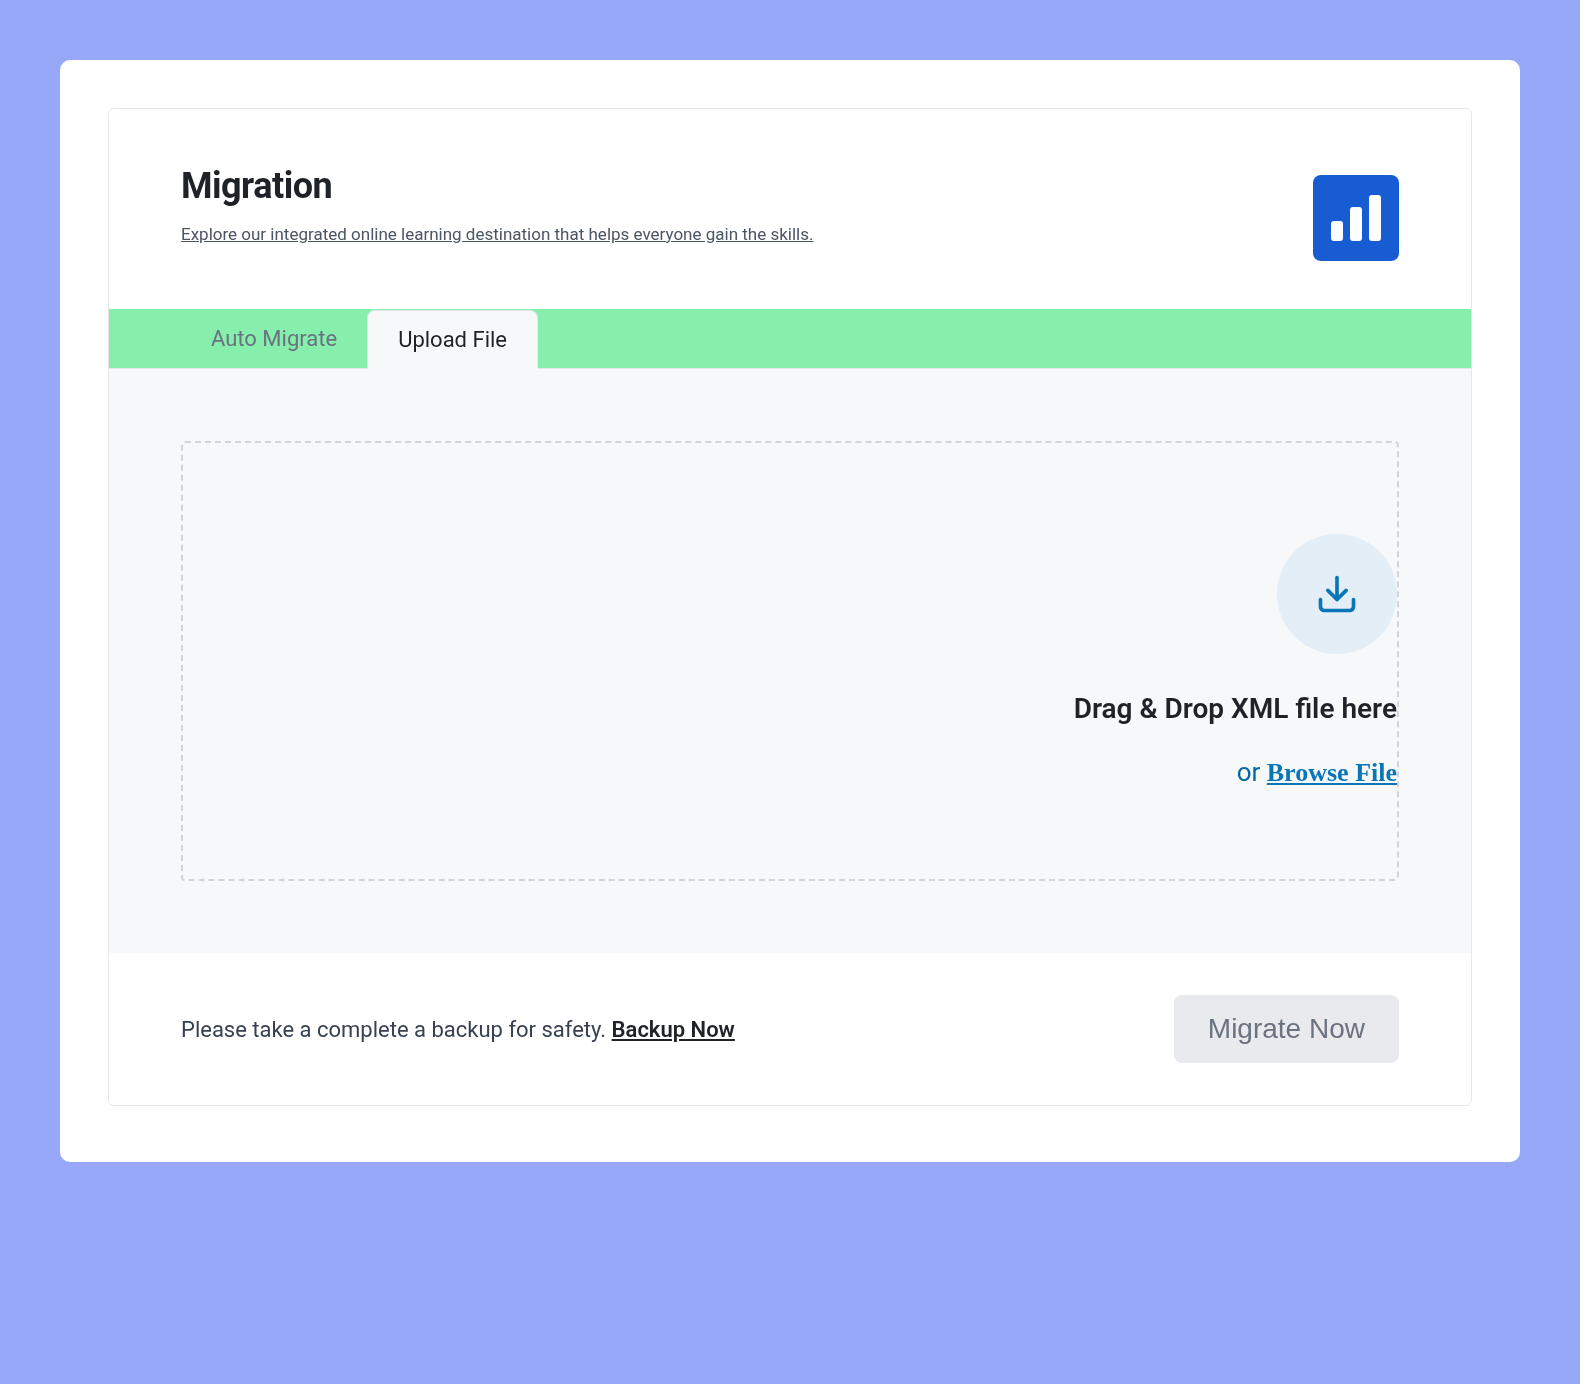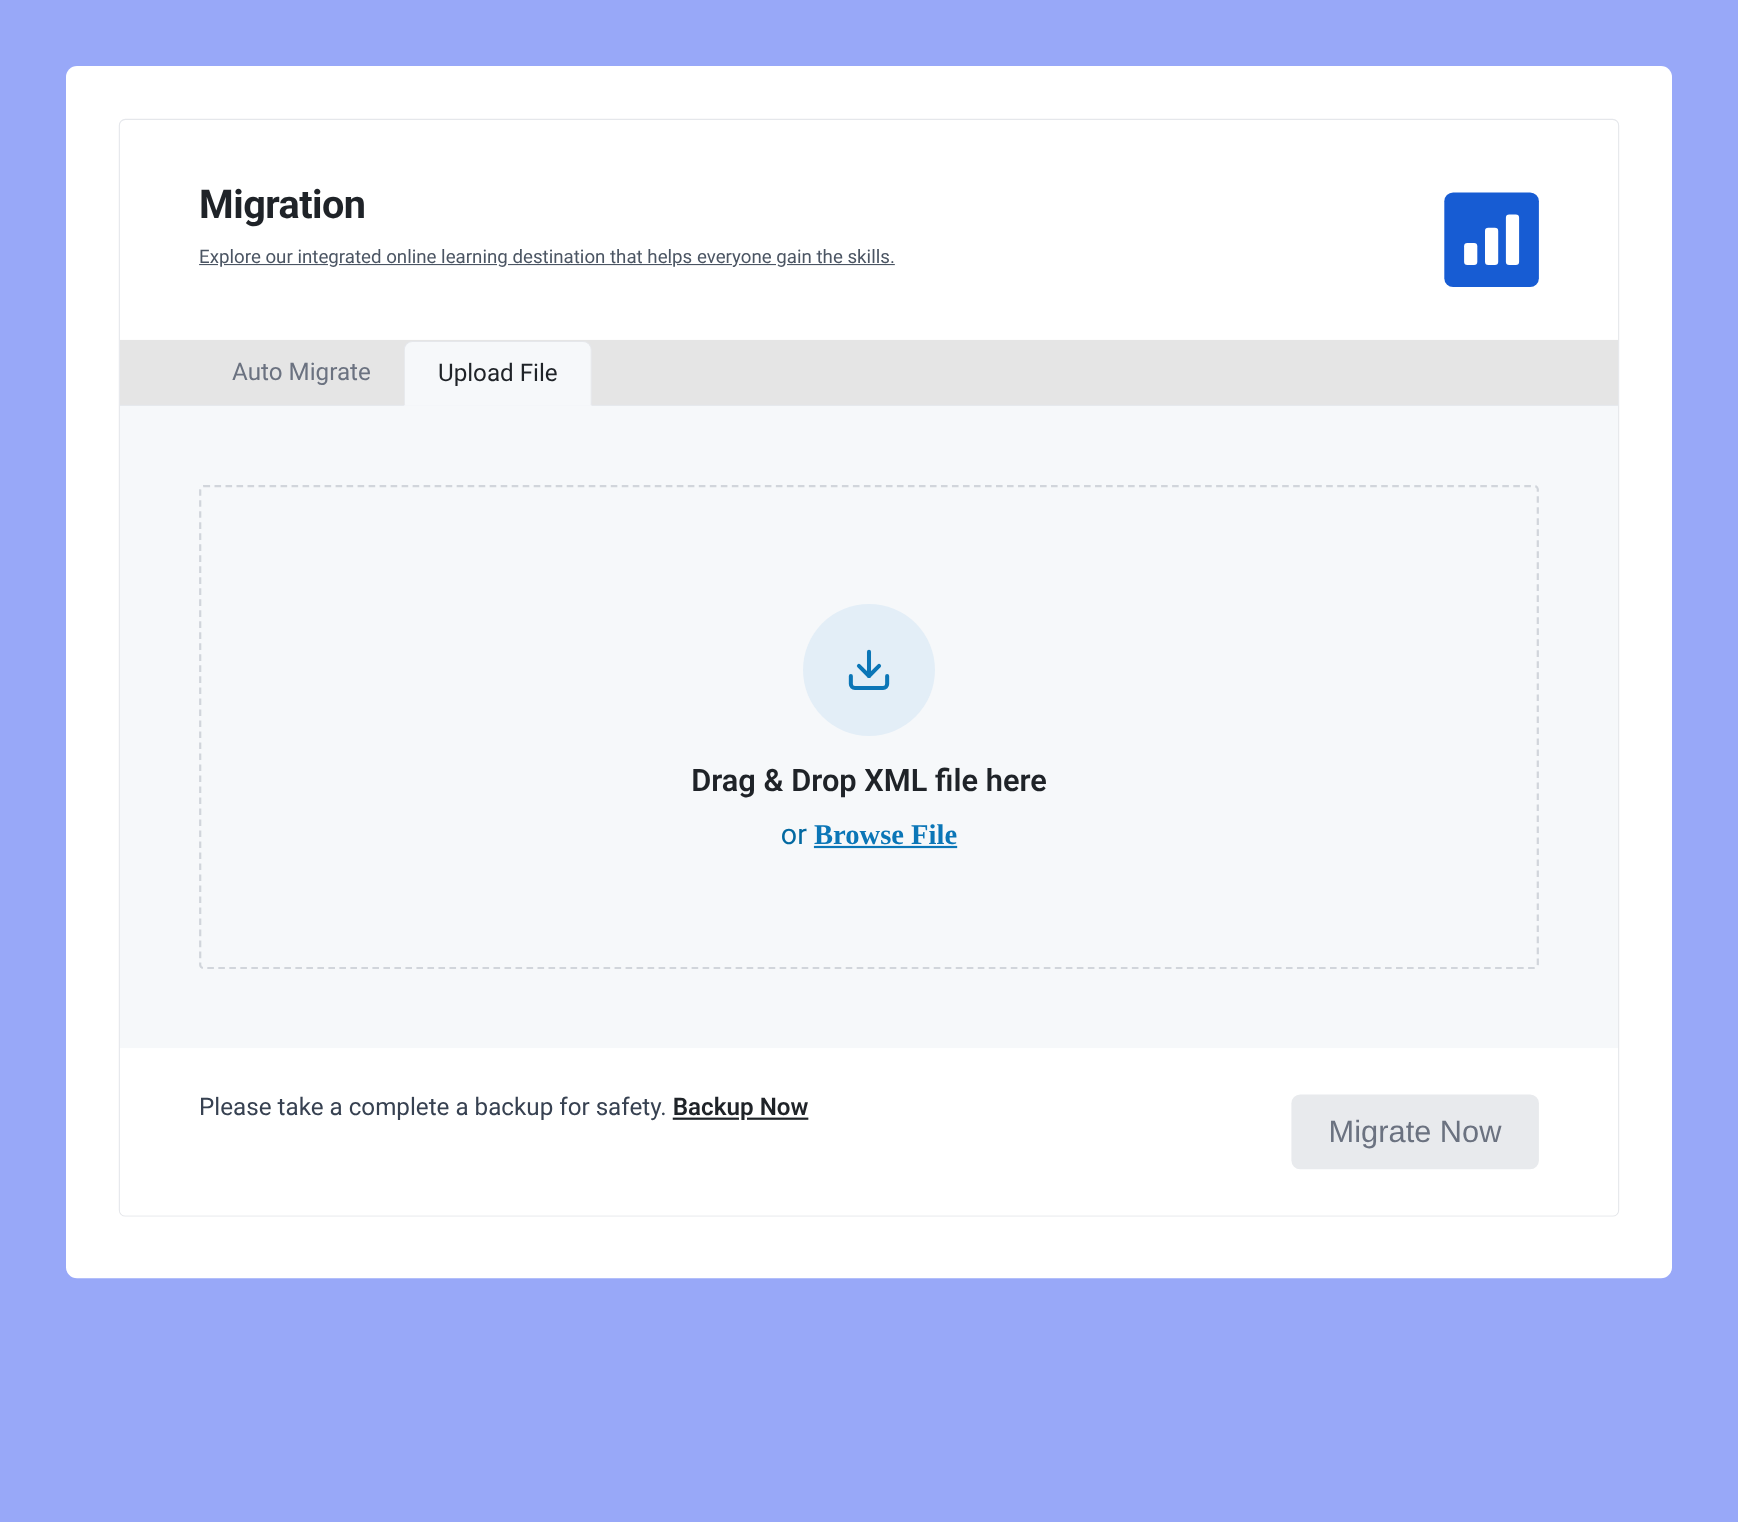--- a/index.html
+++ b/index.html
@@ -63,21 +63,21 @@
   .logo-bar.b1 { height: 20px; }
   .logo-bar.b2 { height: 34px; }
   .logo-bar.b3 { height: 46px; }
 
   
   .tabs {
     display: flex;
     padding-left: 72px;
     margin-top: 48px;
     border-bottom: 1px solid #e5e7eb;
-    background: #e5e5e5;
+    background: #86efac;
   }
   .tab {
     padding: 16px 30px;
     font-size: 22px;
     cursor: pointer;
     color: #6b7280;
     position: relative;
     bottom: -1px;
   }
   .tab.active {
@@ -94,23 +94,23 @@
     background: #f6f8fa;
     padding: 72px;
   }
   .dropzone {
     border: 2px dashed #d1d5db;
     border-radius: 4px;
     background: #f6f8fa;
     min-height: 440px;
     display: flex;
     flex-direction: column;
-    align-items: center;
-    justify-content: center;
-    gap: 18px;
+    align-items: flex-end;
+    justify-content: center;
+    gap: 32px;
   }
   .icon-circle {
     width: 120px;
     height: 120px;
     border-radius: 50%;
     background: #e3eef7;
     display: flex;
     align-items: center;
     justify-content: center;
   }
@@ -130,20 +130,21 @@
     text-decoration: underline;
     font-weight: 600;
     cursor: pointer;
     font-family: Liberation Serif, serif;
   }
 
   
   .footer {
     display: flex;
     justify-content: space-between;
+    align-items: center;
     padding: 42px 72px;
     background: #ffffff;
     gap: 16px;
   }
   .footer-text {
     font-size: 22px;
     color: #374151;
   }
   .footer-text .backup-link {
     color: #1f2328;

